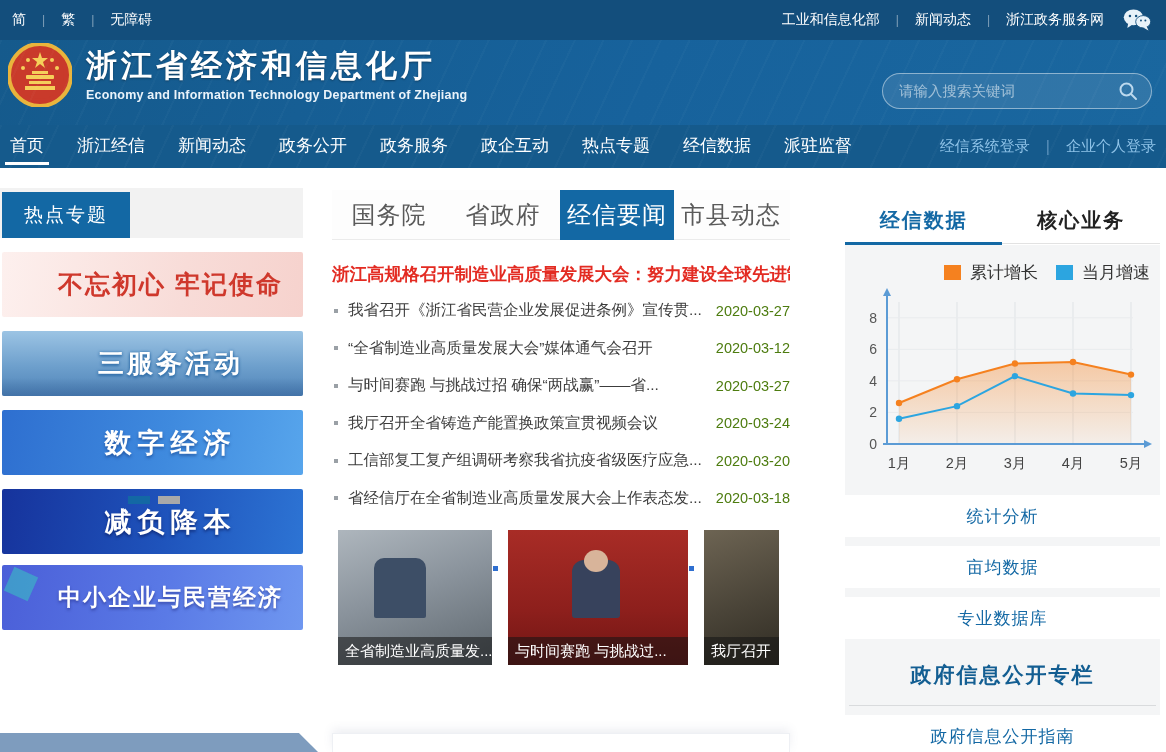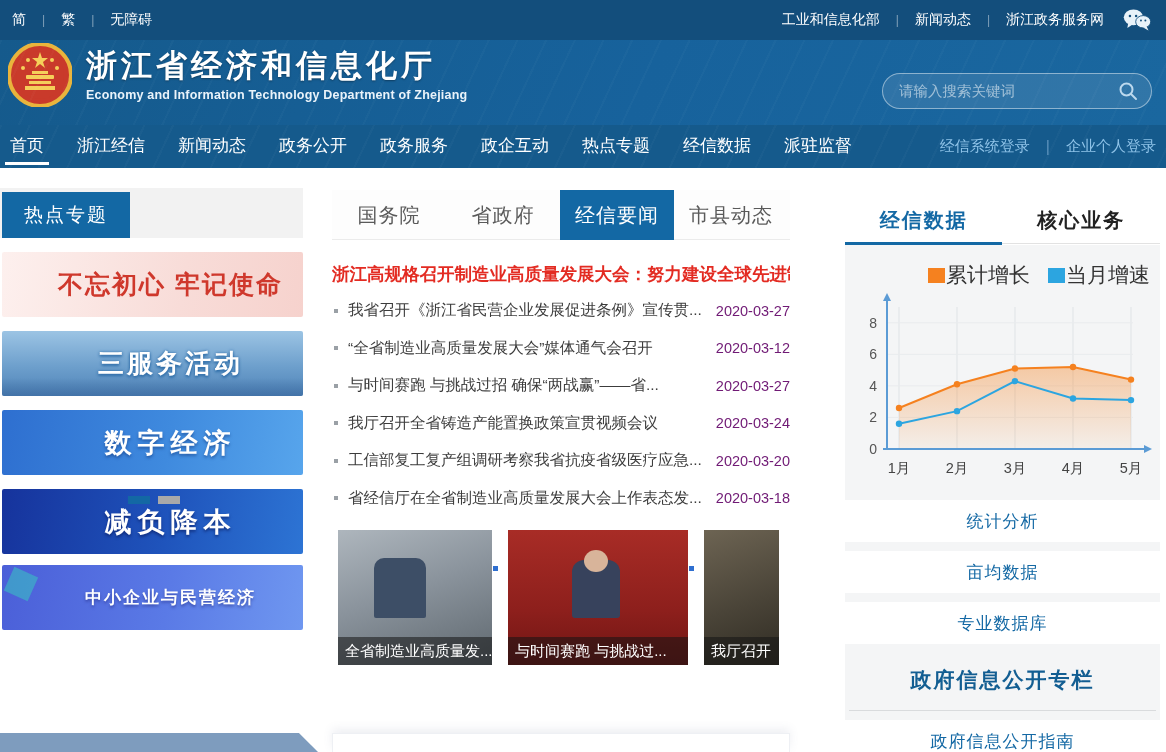--- a/index.html
+++ b/index.html
@@ -41,39 +41,39 @@
   .left-col { position:absolute; left:0; top:188px; width:303px; }
   .left-head { width:303px; height:50px; background:#f2f2f2; position:relative; }
   .left-tab { position:absolute; left:2px; top:4px; width:128px; height:46px; background:#1368a4; color:#fff; font-size:19px; display:flex; align-items:center; justify-content:center; letter-spacing:2px; cursor:pointer; }
   .banner { width:301px; margin:14px 0 0 2px; height:65px; border-radius:2px; display:flex; align-items:center; justify-content:center; cursor:pointer; font-weight:bold; position:relative; overflow:hidden;padding-left:36px; }
   .banner span { position:relative; z-index:1; }
   .bn0 { background:linear-gradient(100deg,#fdf0ee 0%,#f8dcd8 60%,#f6d2cd 100%); color:#cf382c; font-size:25px; letter-spacing:2px; }
   .bn1 { background:linear-gradient(180deg,#9cc4e4 0%,#6d9fcc 55%,#4f83b8 100%); color:#fff; font-size:26px; letter-spacing:3px; text-shadow:0 0 3px #2e6da8,0 2px 3px #2e6da8; }
   .bn1:before { content:""; position:absolute; left:0; bottom:0; width:100%; height:18px; background:linear-gradient(180deg,transparent,#38659a); opacity:.55; }
   .bn2 { background:linear-gradient(100deg,#2e6fd0 0%,#3f8ade 55%,#57a5ec 100%); color:#fff; font-size:27px; letter-spacing:6px; text-shadow:0 2px 3px rgba(20,60,130,.6);text-align:center; }
   .bn3 { background:linear-gradient(100deg,#16339c 0%,#1f54bc 55%,#2d74d4 100%); color:#fff; font-size:27px; letter-spacing:6px; text-shadow:0 2px 3px rgba(10,30,100,.7); }
-  .bn4 { background:linear-gradient(100deg,#4b5fd8 0%,#5a7ae6 55%,#6f97f0 100%); color:#fff; font-size:17px; letter-spacing:2px; text-shadow:0 2px 3px rgba(40,50,140,.65);margin-top:11px; }
+  .bn4 { background:linear-gradient(100deg,#4b5fd8 0%,#5a7ae6 55%,#6f97f0 100%); color:#fff; font-size:23px; letter-spacing:2px; text-shadow:0 2px 3px rgba(40,50,140,.65);margin-top:11px; }
   .bn4:before { content:""; position:absolute; left:6px; top:6px; width:26px; height:26px; background:#35d0c0; opacity:.5; transform:rotate(24deg); }
   .pager { position:absolute; left:128px; top:496px; display:flex; gap:8px; }
   .pager .pg { width:22px; height:8px; cursor:pointer; }
   .pg-on { background:#1368a4; }
   .pg-off { background:#a9a9a9; }
   .left-strip { position:absolute; left:0; top:733px; width:318px; height:19px; background:#7e9cbe; clip-path:polygon(0 0,94% 0,100% 100%,0 100%); }
 
   
   .mid-col { position:absolute; left:332px; top:190px; width:458px; }
   .tab-bar { display:flex; height:50px; border-bottom:1px solid #ebebeb; background:#fdfdfd; }
-  .news-tab { width:114px; height:50px; display:flex; align-items:center; justify-content:center; font-size:20px; color:#5a5a5a; cursor:pointer; letter-spacing:1px; }
+  .news-tab { width:114px; height:50px; display:flex; align-items:center; justify-content:center; font-size:24px; color:#5a5a5a; cursor:pointer; letter-spacing:1px; }
   .news-tab.active { background:#1368a4; color:#fff; }
   .headline { margin:22px 0 6px 0; color:#e32b22; font-size:17.5px; font-weight:bold; cursor:pointer; white-space:nowrap; overflow:hidden; }
   .news-list { margin-top:4px; }
   .news-row { display:flex; align-items:center; height:37.5px; cursor:pointer; }
   .bullet { width:4px; height:4px; background:#9aa0a6; margin:0 10px 0 2px; flex:none; }
   .news-title { flex:1; font-size:15.5px; color:#3c3c3c; white-space:nowrap; overflow:hidden; }
-  .news-date { font-size:14.5px; color:#701a75; margin-left:10px; flex:none; }
+  .news-date { font-size:14.5px; color:#4d7c0f; margin-left:10px; flex:none; }
   .thumbs { position:absolute; left:6px; top:340px; width:452px; height:144px; display:flex;text-align:center; }
   .thumb { position:relative; height:135px; overflow:hidden; cursor:pointer; flex:none; }
   .thumb .cap { position:absolute; left:0; right:0; bottom:0; height:28px; background:rgba(20,20,20,.55); color:#fff; font-size:15px; display:flex; align-items:center; padding-left:7px; white-space:nowrap; }
   .t0 { width:154px; background:linear-gradient(160deg,#aeb6bd 0%,#8a939c 45%,#5f686f 100%); }
   .t0:before { content:""; position:absolute; left:36px; top:28px; width:52px; height:60px; background:#3d4e66; border-radius:10px 10px 2px 2px; }
   .t1 { width:180px; margin-left:16px; background:linear-gradient(180deg,#a82c26 0%,#8d1f1c 60%,#6f1513 100%); }
   .t1:before { content:""; position:absolute; left:64px; top:30px; width:48px; height:58px; background:#37425c; border-radius:12px 12px 3px 3px; }
   .t1:after { content:""; position:absolute; left:76px; top:20px; width:24px; height:22px; background:#d8b49a; border-radius:50%; }
   .t2 { width:75px; margin-left:16px; background:linear-gradient(160deg,#6d6453 0%,#4a4438 55%,#2f2b22 100%); }
   .dot-sq { position:absolute; width:5px; height:5px; background:#2f6fd0; }
@@ -82,21 +82,21 @@
   
   .right-col { position:absolute; left:845px; top:198px; width:315px; height:554px; }
   .r-tabs { display:flex; height:44px; }
   .r-tab { flex:1; display:flex; align-items:center; justify-content:center; font-size:20px; font-weight:bold; color:#222; cursor:pointer; letter-spacing:2px; }
   .r-tab.active { color:#1368a4; }
   .r-underline { display:flex; height:3px; }
   .r-underline .u-on { width:157px; background:#1368a4; }
   .r-underline .u-off { flex:1; background:#e2e2e2; height:1px; margin-top:1px; }
   .r-body { background:#f4f5f6; padding-top:8px; height:507px; }
   .legend { display:flex; justify-content:flex-end; gap:18px; padding:8px 10px 0 0; }
-  .leg-item { display:flex; align-items:center; gap:1px; font-size:21px; color:#333; }
+  .leg-item { display:flex; align-items:center; gap:9px; font-size:17px; color:#333; }
   .leg-sq { width:17px; height:15px; display:inline-block; }
   .chart-wrap { width:308px; height:200px; margin:2px 0 0 2px; }
   .r-btn { display:block; width:315px; height:42px; background:#fff; border:none; color:#1368a4; font-size:17px; font-family:inherit; cursor:pointer; margin-top:9px; letter-spacing:1px; }
   .r-sec-title { text-align:center; color:#135e92; font-size:21px; font-weight:bold; letter-spacing:2px; margin-top:22px; cursor:pointer; }
   .r-divider { height:1px; background:#d9dbdd; margin:16px 4px 4px; }
 </style>
 </head>
 <body>
 
 <div id="page">

